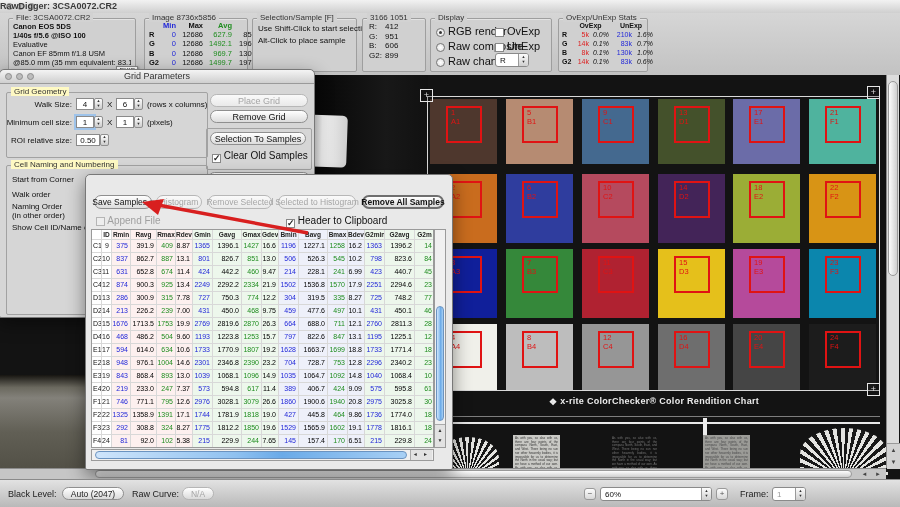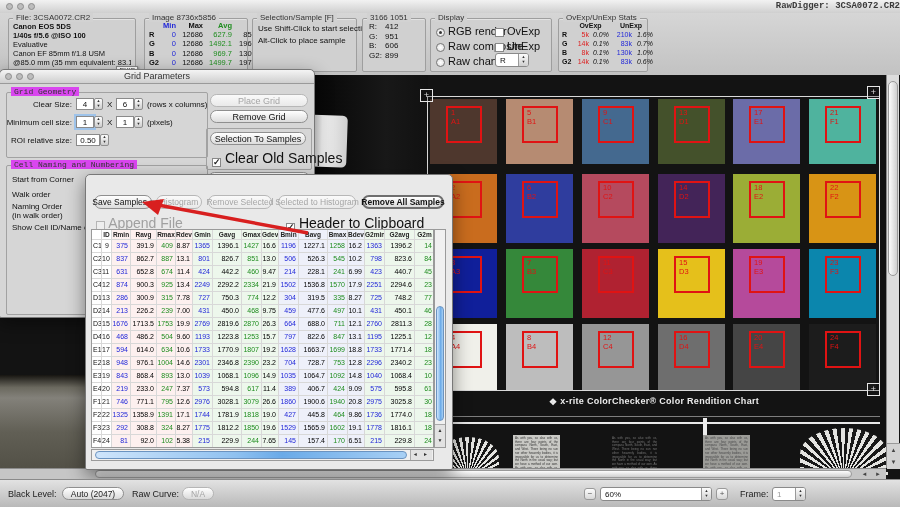--- a/index.html
+++ b/index.html
@@ -2,21 +2,21 @@
 <html><head>
 <meta charset="utf-8">
 <style>
   html,body{margin:0;padding:0;}
   .screen{position:relative;width:900px;height:507px;overflow:hidden;background:#cacaca;
     font-family:"Liberation Sans",sans-serif;-webkit-font-smoothing:antialiased;}
   .abs{position:absolute;}
 
   
   .titlebar{left:0;top:0;width:900px;height:13px;background:linear-gradient(#f2f2f2,#cfcfcf);border-bottom:1px solid #9a9a9a;}
-  .title-text{width:100%;text-align:right;font-size:9px;color:#3a3a3a;top:1px;font-weight:bold;font-family:Liberation Mono, monospace;}
+  .title-text{width:100%;text-align:left;font-size:9px;color:#3a3a3a;top:1px;font-weight:bold;}
   .lights{left:6px;top:3px;display:flex;gap:4px;}
   .light{width:7px;height:7px;border-radius:50%;background:#bdbdbd;border:1px solid #8d8d8d;box-sizing:border-box;}
   .light.red{background:#f25f52;border-color:#c33b31;}
   .light.green{background:#3fc93f;border-color:#1f8f2a;}
   .toolbar{left:0;top:13px;width:900px;height:62px;background:linear-gradient(#d6d6d6,#c2c2c2);border-bottom:1px solid #8f8f8f;}
 
   .group{position:absolute;border:1px solid #9e9e9e;border-radius:2px;background:#d0d0d0;box-shadow:inset 0 1px 0 rgba(255,255,255,.4);}
   .group-label{position:absolute;top:-6px;left:4px;font-size:8px;color:#333;background:#d2d2d2;padding:0 3px;white-space:nowrap;}
 
   .filelines{left:4px;top:3px;font-size:7.5px;line-height:9px;color:#111;white-space:nowrap;width:118px;overflow:hidden;}
@@ -98,30 +98,30 @@
   .cv-hthumb{left:95px;top:1px;width:757px;height:8px;background:linear-gradient(#fdfdfd,#cfcfcf);border:1px solid #999;border-radius:4px;box-sizing:border-box;}
   .cv-arrows-h{right:2px;top:0;font-size:6px;color:#444;line-height:10px;letter-spacing:3px;}
 
   
   .window{border:1px solid #787878;border-radius:5px 5px 2px 2px;box-shadow:0 6px 18px rgba(0,0,0,.45);}
   .win-titlebar{position:absolute;left:0;top:0;width:100%;height:13px;background:linear-gradient(#f4f4f4,#cfcfcf);border-bottom:1px solid #9a9a9a;border-radius:5px 5px 0 0;}
   .win-title{position:absolute;width:100%;text-align:center;font-size:9px;color:#333;top:1px;}
 
   .gp{left:-1px;top:69px;width:314px;height:247px;background:#d6d6d6;z-index:10;}
   .gp-box{position:absolute;border:1px solid #a2a2a2;border-radius:2px;}
-  .gp-box .group-label{background:#d946ef;font-family:Liberation Mono, monospace;}
+  .gp-box .group-label{background:#fef9c3;}
   .gp-lab{position:absolute;font-size:8px;color:#111;white-space:nowrap;}
   .gp-lab.r{text-align:right;}
   .field{position:absolute;background:#fff;border:1px solid #8a8a8a;font-size:8px;color:#111;text-align:center;height:12px;line-height:12px;box-sizing:border-box;}
   .field.focus{outline:2px solid #9ec3ea;}
   .stp{position:absolute;width:9px;height:12px;background:linear-gradient(#fdfdfd,#cdcdcd);border:1px solid #8f8f8f;border-radius:2px;box-sizing:border-box;font-size:4px;line-height:4.8px;text-align:center;color:#333;}
   .btn{position:absolute;background:linear-gradient(#fff,#dcdcdc);border:1px solid #8f8f8f;border-radius:8px;font-size:9px;color:#111;text-align:center;box-sizing:border-box;display:flex;align-items:center;justify-content:center;white-space:nowrap;}
   .btn.dim{color:#a5a5a5;border-color:#b7b7b7;background:linear-gradient(#fafafa,#e9e9e9);}
   .btn.strong{border:2px solid #6f6f6f;font-weight:bold;}
-  .chk-line{position:absolute;font-size:14px;color:#111;white-space:nowrap;}
+  .chk-line{position:absolute;font-size:10px;color:#111;white-space:nowrap;}
   .chk-line.dim{color:#a0a0a0;}
 
   .sw{left:85px;top:174px;width:366px;height:294px;background:#e9e9e9;z-index:20;}
   .sw .win-titlebar{height:14px;}
   .sw .win-title{font-weight:bold;}
 
   .table-wrap{position:absolute;left:5px;top:54px;width:343px;height:219px;background:#fff;border:1px solid #9a9a9a;box-sizing:border-box;overflow:hidden;}
   .trow{display:flex;height:13px;}
   .trow.thead{height:10px;}
   .tcell{box-sizing:border-box;border-right:1px solid #d8d8d8;border-bottom:1px solid #d8d8d8;font-size:7px;line-height:12px;text-align:right;padding-right:2px;overflow:hidden;white-space:nowrap;flex:none;}
@@ -474,21 +474,21 @@
         <div class="light"></div>
         <div class="light"></div>
         <div class="light"></div>
       </div>
       <div class="win-title">Grid Parameters</div>
     </div>
 
     <div class="gp-box" style="left:6px;top:22px;width:200px;height:64px;">
       <div class="group-label">Grid Geometry</div>
     </div>
-    <div class="gp-lab r" style="left:10px;top:30px;width:62px;">Clear Size:</div>
+    <div class="gp-lab r" style="left:10px;top:30px;width:62px;">Walk Size:</div>
     <div class="field" style="left:76px;top:28px;width:18px;">4</div>
     <div class="stp" style="left:94px;top:28px;">▲<br>▼</div>
     <div class="gp-lab" style="left:107px;top:30px;">X</div>
     <div class="field" style="left:116px;top:28px;width:18px;">6</div>
     <div class="stp" style="left:134px;top:28px;">▲<br>▼</div>
     <div class="gp-lab" style="left:147px;top:30px;">(rows x columns)</div>
 
     <div class="gp-lab r" style="left:2px;top:48px;width:70px;">Minimum cell size:</div>
     <div class="field focus" style="left:76px;top:46px;width:18px;">1</div>
     <div class="stp" style="left:94px;top:46px;">▲<br>▼</div>
@@ -500,21 +500,21 @@
     <div class="gp-lab r" style="left:2px;top:66px;width:70px;">ROI relative size:</div>
     <div class="field" style="left:76px;top:64px;width:24px;">0.50</div>
     <div class="stp" style="left:100px;top:64px;">▲<br>▼</div>
 
     <div class="gp-box" style="left:6px;top:95px;width:200px;height:148px;">
       <div class="group-label">Cell Naming and Numbering</div>
     </div>
     <div class="gp-lab" style="left:12px;top:105px;">Start from Corner</div>
     <div class="gp-lab" style="left:12px;top:120px;">Walk order</div>
     <div class="gp-lab" style="left:12px;top:132px;">Naming Order</div>
-    <div class="gp-lab" style="left:12px;top:141px;">(in walk order)</div>
+    <div class="gp-lab" style="left:12px;top:141px;">(in other order)</div>
     <div class="gp-lab" style="left:12px;top:153px;">Show Cell ID/Name on</div>
 
     <div class="btn dim" style="left:210px;top:24px;width:98px;height:13px;">Place Grid</div>
     <div class="btn" style="left:210px;top:40px;width:98px;height:13px;">Remove Grid</div>
     <div class="gp-box" style="left:206px;top:58px;width:104px;height:40px;"></div>
     <div class="btn" style="left:210px;top:62px;width:96px;height:13px;text-align:center;">Selection To Samples</div>
     <div class="chk-line" style="left:212px;top:80px;"><span class="chk on"></span> <span>Clear Old Samples</span></div>
     <div class="btn" style="left:208px;top:102px;width:102px;height:13px;">Hide Grid Controls</div>
   </div>
 

